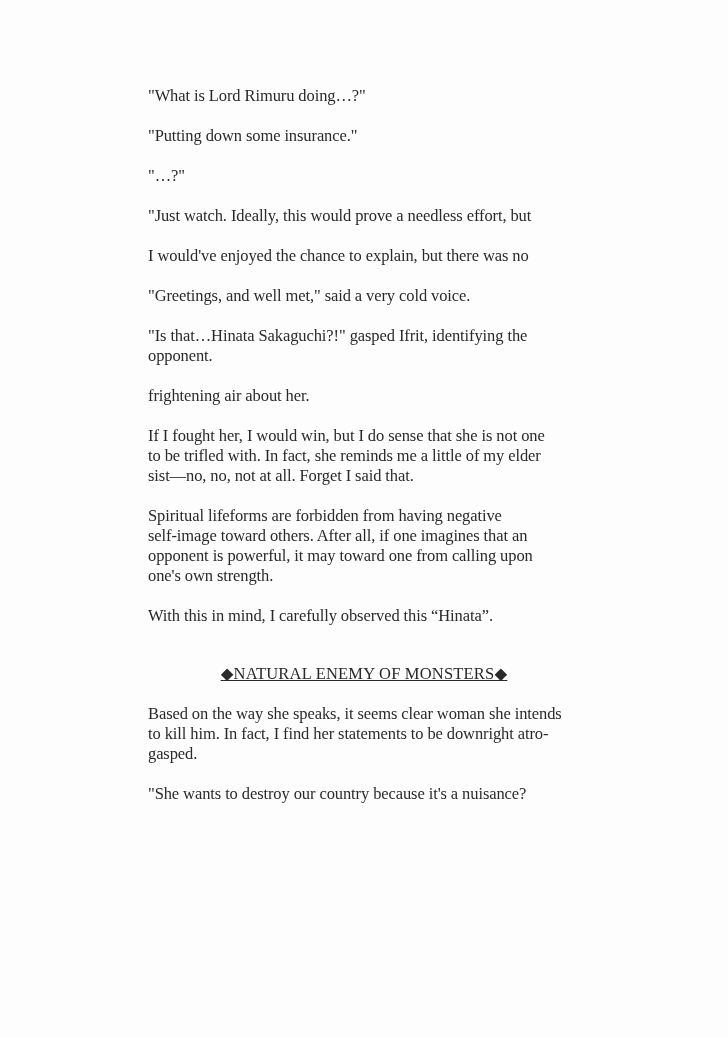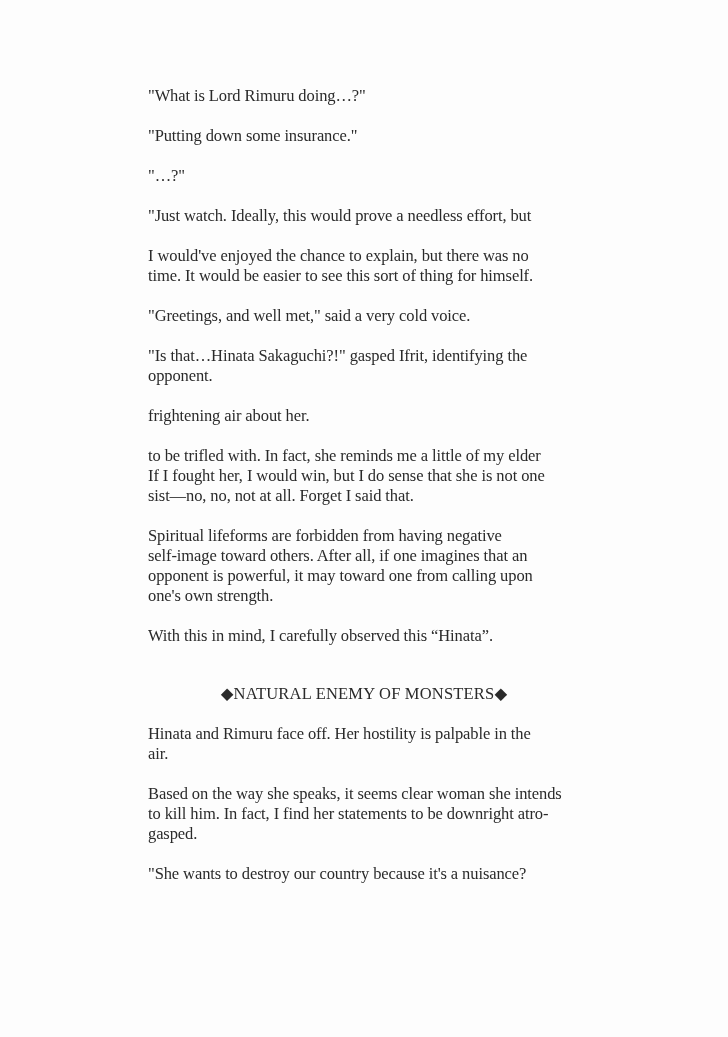--- a/index.html
+++ b/index.html
@@ -33,20 +33,21 @@
   .line {
     white-space: nowrap;
   }
   .heading {
     margin: 38px 0 20px 0;
     text-align: center;
     letter-spacing: 0.2px;
   }
   .heading .line {
     white-space: nowrap;
+    text-decoration: underline;
   }
 </style>
 </head>
 <body style="background: rgb(253, 253, 253);">
 
 <div class="page">
   <div class="text-column" style="color: rgb(42, 42, 42);">
       <div class="para">
         <div class="line">"What is Lord Rimuru doing…?"</div>
       </div>
@@ -54,54 +55,49 @@
         <div class="line">"Putting down some insurance."</div>
       </div>
       <div class="para">
         <div class="line">"…?"</div>
       </div>
       <div class="para">
         <div class="line">"Just watch. Ideally, this would prove a needless effort, but</div>
       </div>
       <div class="para">
         <div class="line">I would've enjoyed the chance to explain, but there was no</div>
-        <div class="line">time. It would be easier to see this sort of thing for himself.</div>
       </div>
       <div class="para">
         <div class="line">"Greetings, and well met," said a very cold voice.</div>
       </div>
       <div class="para">
         <div class="line">"Is that…Hinata Sakaguchi?!" gasped Ifrit, identifying the</div>
         <div class="line">opponent.</div>
       </div>
       <div class="para">
         <div class="line">frightening air about her.</div>
       </div>
       <div class="para">
+        <div class="line">If I fought her, I would win, but I do sense that she is not one</div>
         <div class="line">to be trifled with. In fact, she reminds me a little of my elder</div>
-        <div class="line">If I fought her, I would win, but I do sense that she is not one</div>
         <div class="line">sist—no, no, not at all. Forget I said that.</div>
       </div>
       <div class="para">
         <div class="line">Spiritual lifeforms are forbidden from having negative</div>
         <div class="line">self-image toward others. After all, if one imagines that an</div>
         <div class="line">opponent is powerful, it may toward one from calling upon</div>
         <div class="line">one's own strength.</div>
       </div>
       <div class="para">
         <div class="line">With this in mind, I carefully observed this “Hinata”.</div>
       </div>
       <div class="heading">
         <div class="line">◆NATURAL ENEMY OF MONSTERS◆</div>
       </div>
       <div class="para">
-        <div class="line">Hinata and Rimuru face off. Her hostility is palpable in the</div>
-        <div class="line">air.</div>
-      </div>
-      <div class="para">
         <div class="line">Based on the way she speaks, it seems clear woman she intends</div>
         <div class="line">to kill him. In fact, I find her statements to be downright atro-</div>
         <div class="line">gasped.</div>
       </div>
       <div class="para">
         <div class="line">"She wants to destroy our country because it's a nuisance?</div>
       </div>
     </div>
 </div>
 

